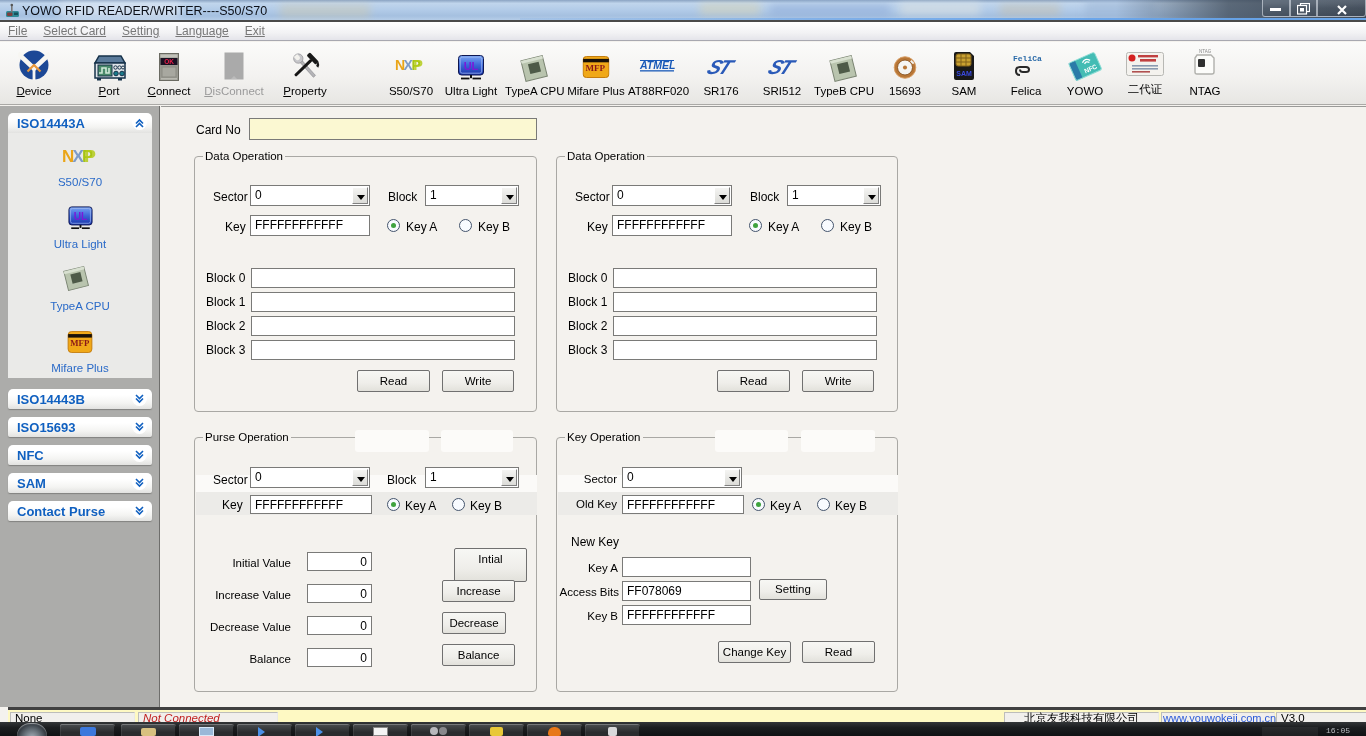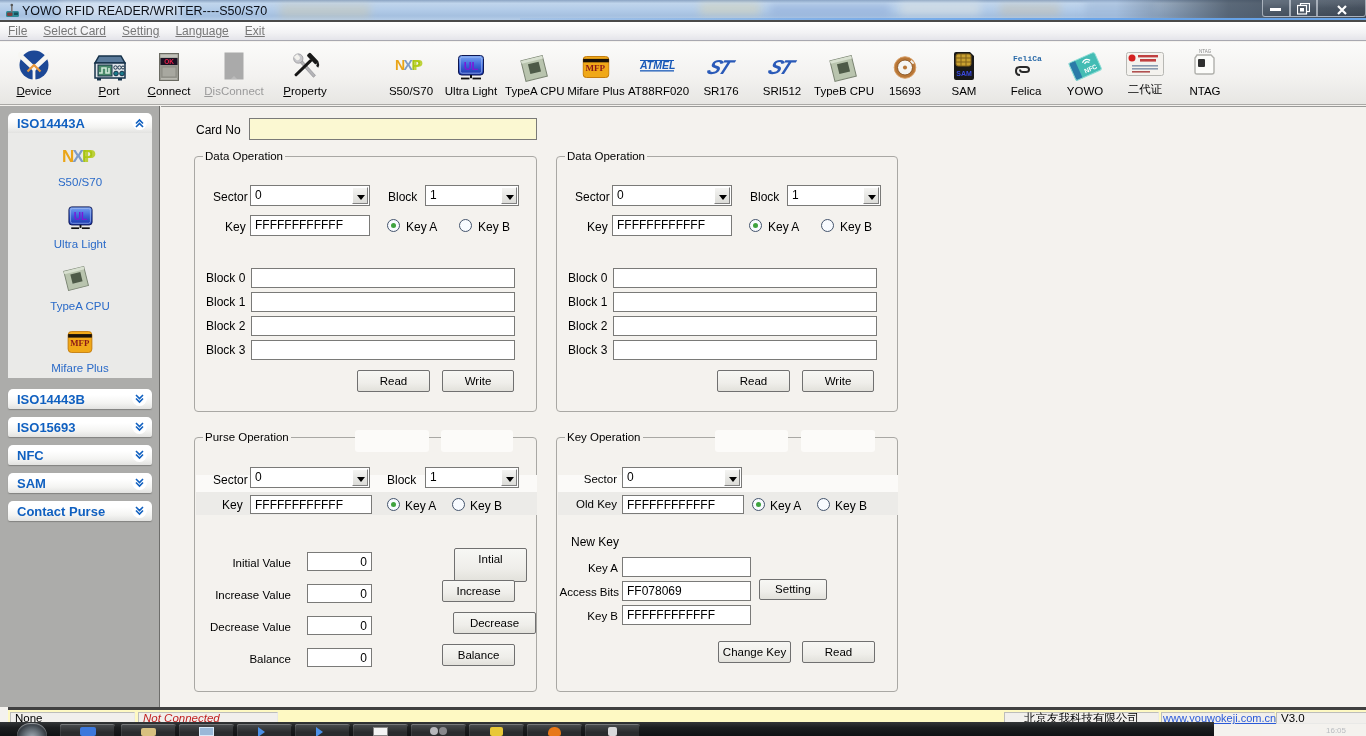--- a/index.html
+++ b/index.html
@@ -52,21 +52,21 @@
  text-align:center;font-size:11.5px;color:#000;white-space:nowrap;}
 .lab{position:absolute;font-size:12px;color:#000;white-space:nowrap;}
 .rlab{position:absolute;font-size:11.5px;color:#000;white-space:nowrap;text-align:right;}
 .band{position:absolute;background:#ecebe8;}
 .wband{position:absolute;background:#fbfaf8;}
 .ghostbox{position:absolute;height:22px;background:#fcfbf9;border-radius:3px;}
 
 #statusbar{position:absolute;left:8px;top:707px;width:1366px;height:15px;background:#fef9c3;border-top:3px solid #404040;}
 .sbox{position:absolute;top:2px;height:12px;border:1px solid;border-color:#bdbdbb #e9e9e7 #e9e9e7 #bdbdbb;font-size:11.5px;padding:0 4px;line-height:11px;background:#f1efec;}
 
-#taskbar{position:absolute;left:0;top:722px;width:1214px;height:14px;background:linear-gradient(180deg,#333638,#1b1d1f 40%,#101214);}
+#taskbar{position:absolute;left:0;top:722px;width:1366px;height:14px;background:linear-gradient(180deg,#333638,#1b1d1f 40%,#101214);font-family:Liberation Mono, monospace;}
 .tbtn{position:absolute;top:2px;height:12px;width:55px;border-radius:2px 2px 0 0;
  background:linear-gradient(180deg,#4a4d50,#2a2c2e 70%);box-shadow:inset 0 1px 0 rgba(255,255,255,.25),inset 1px 0 0 rgba(255,255,255,.08),inset -1px 0 0 rgba(0,0,0,.5);}
 </style>
 </head>
 <body>
 
 <div id="titlebar">
   <div class="patch" style="left:280px;top:4px;width:90px;height:14px;background:#d8c89a;opacity:.35;"></div>
   <div class="patch" style="left:700px;top:3px;width:60px;height:12px;background:#e8d8a0;opacity:.4;"></div>
   <div class="patch" style="left:770px;top:4px;width:120px;height:12px;background:#8aa8d8;opacity:.5;"></div>
@@ -459,21 +459,21 @@
   <div class="radio" style="left:257px;top:60px;"></div>
   <div class="lab" style="left:275px;top:61px;">Key B</div>
   <div class="rlab" style="left:0;width:96px;top:119px;">Initial Value</div>
   <div class="tin" style="left:112px;top:114px;width:65px;height:19px;text-align:right;padding-right:4px;">0</div>
   <div class="btn3d" style="left:247px;top:110px;width:73px;height:34px;line-height:20px;margin-left:12px;">Intial</div>
   <div class="rlab" style="left:0;width:96px;top:151px;">Increase Value</div>
   <div class="tin" style="left:112px;top:146px;width:65px;height:19px;text-align:right;padding-right:4px;">0</div>
   <div class="btn3d" style="left:247px;top:142px;width:73px;height:22px;line-height:20px;">Increase</div>
   <div class="rlab" style="left:0;width:96px;top:183px;">Decrease Value</div>
   <div class="tin" style="left:112px;top:178px;width:65px;height:19px;text-align:right;padding-right:4px;">0</div>
-  <div class="btn3d" style="left:247px;top:174px;width:83px;height:22px;line-height:20px;margin-left:11px;">Decrease</div>
+  <div class="btn3d" style="left:247px;top:174px;width:64px;height:22px;line-height:20px;">Decrease</div>
   <div class="rlab" style="left:0;width:96px;top:215px;">Balance</div>
   <div class="tin" style="left:112px;top:210px;width:65px;height:19px;text-align:right;padding-right:4px;">0</div>
   <div class="btn3d" style="left:247px;top:206px;width:73px;height:22px;line-height:20px;">Balance</div>
 </div>
 <div class="ghostbox" style="left:355px;top:430px;width:74px;"></div>
 <div class="ghostbox" style="left:441px;top:430px;width:72px;"></div>
 
 <div class="group" id="g4" style="left:556px;top:437px;width:342px;height:255px;">
   <div class="glabel">Key Operation</div>
   <div class="wband" style="left:1px;top:37px;width:340px;height:17px;"></div>

